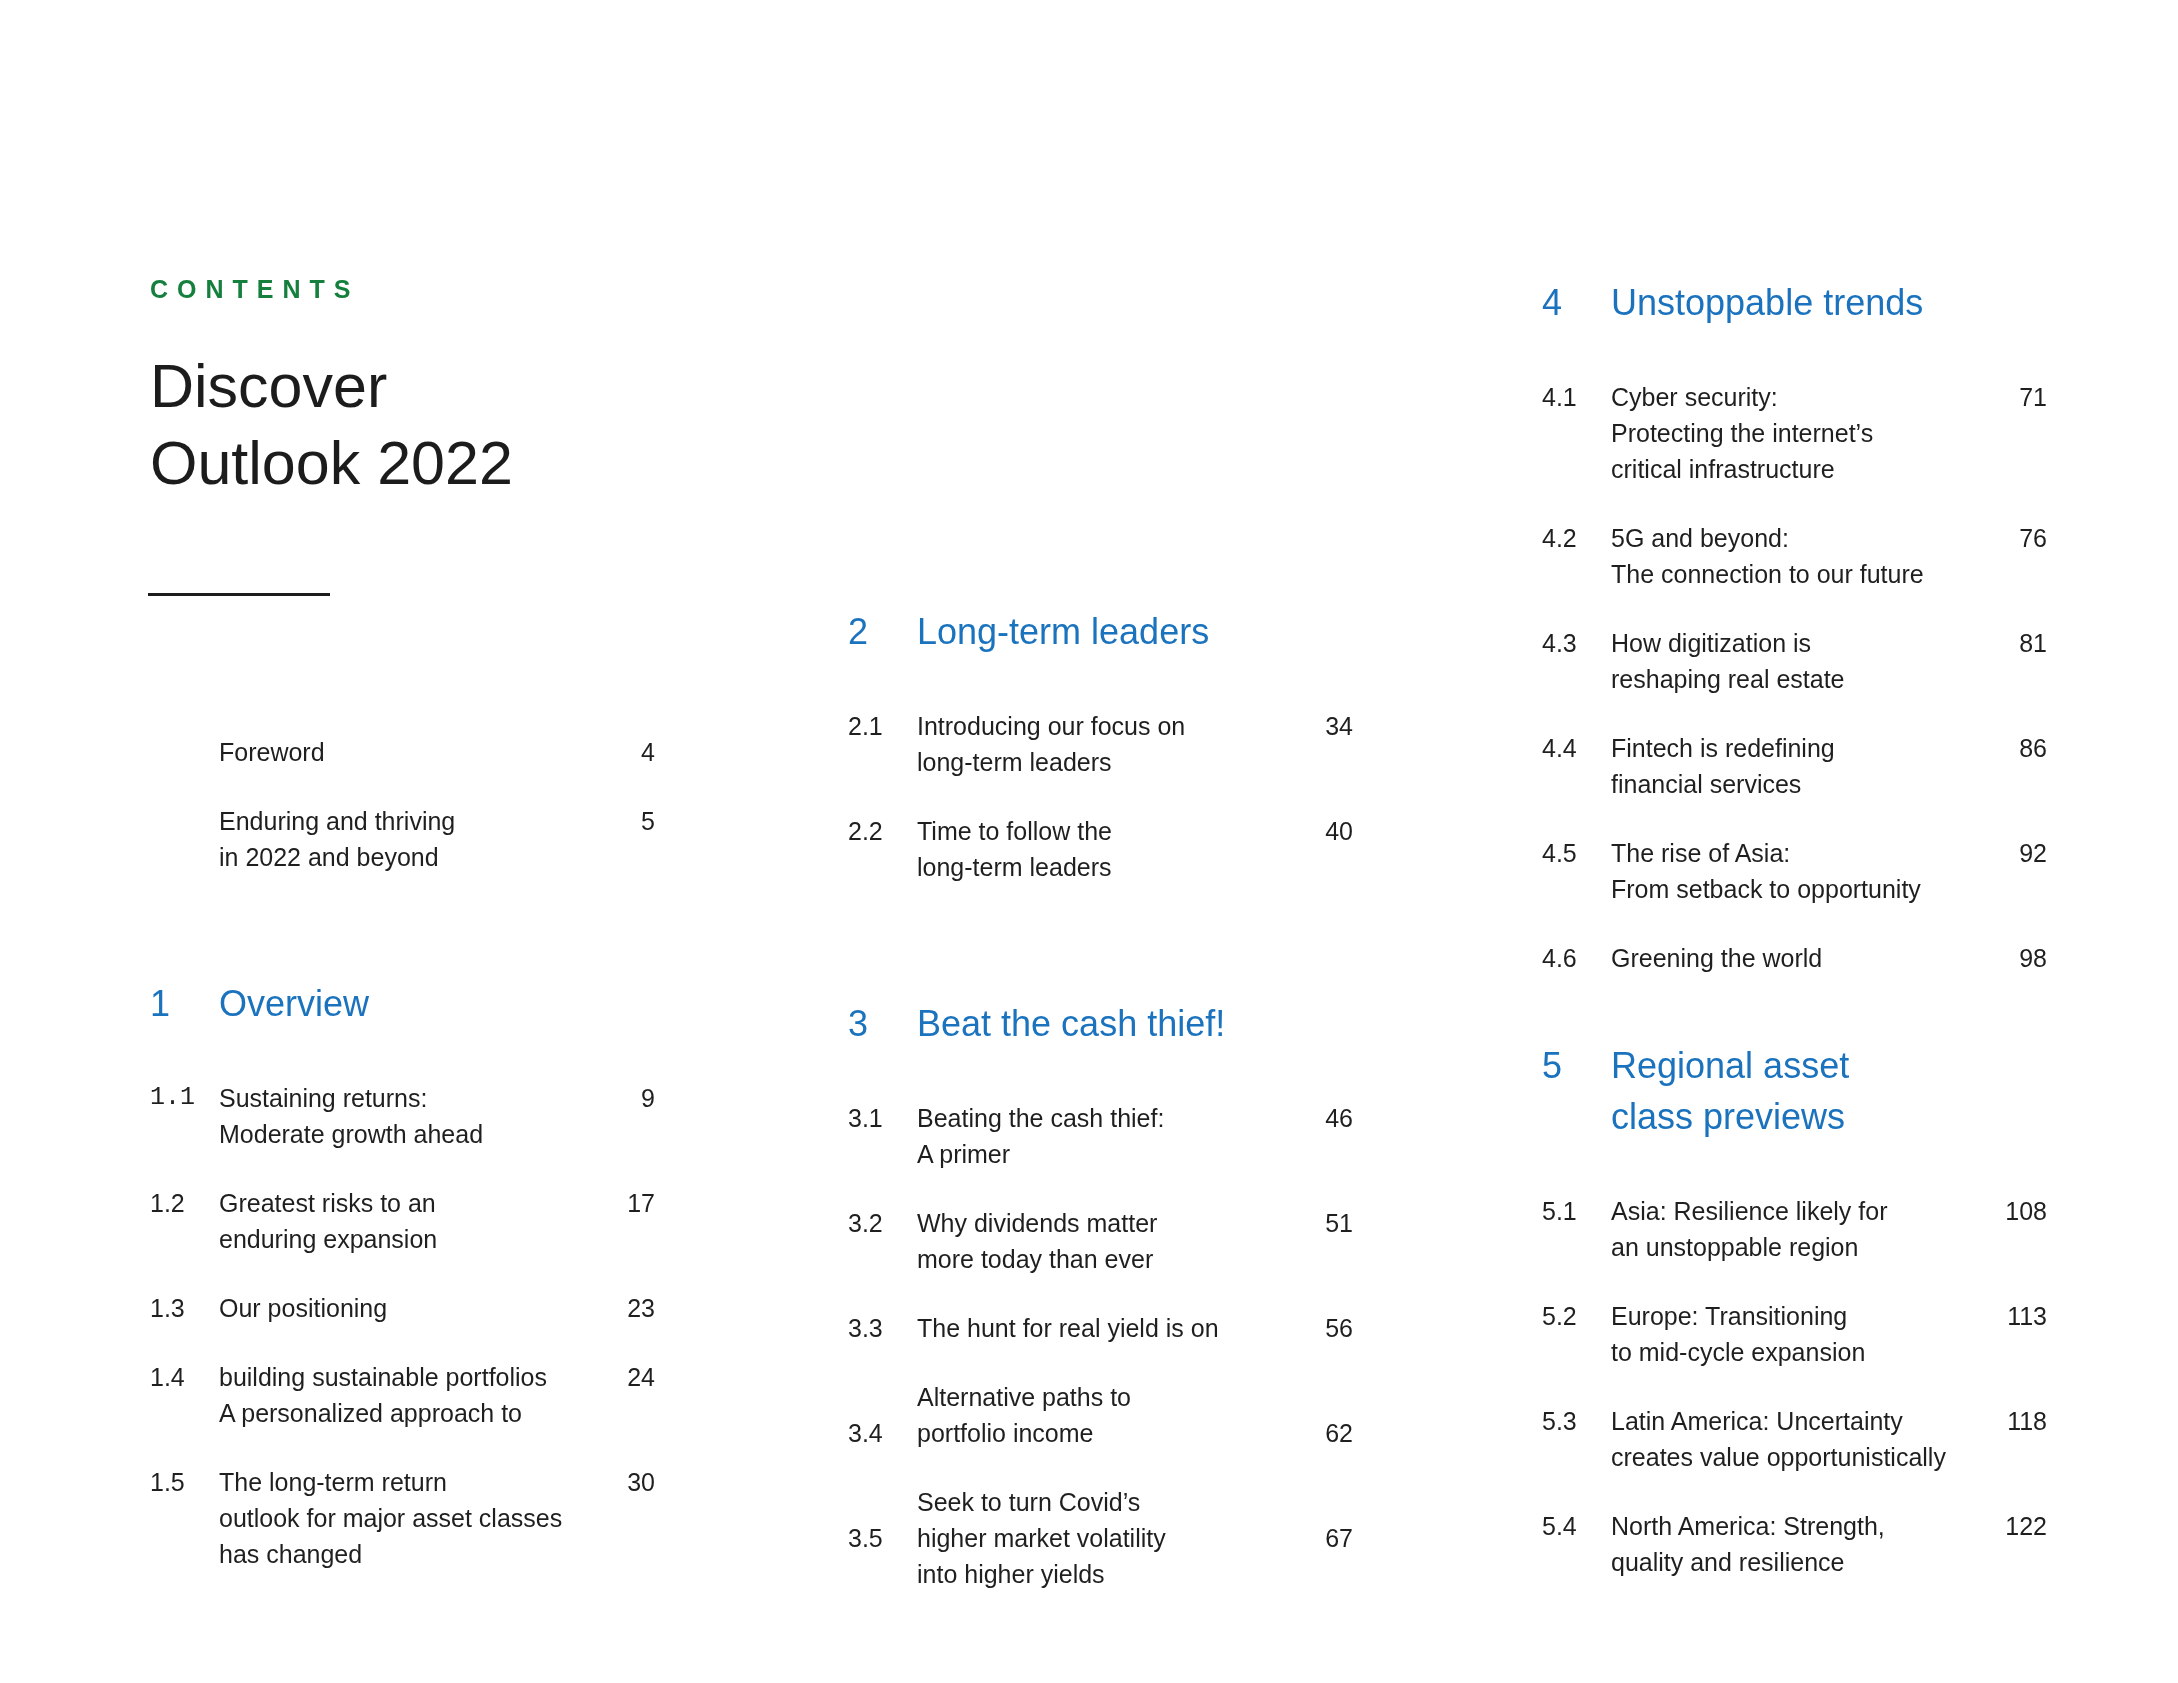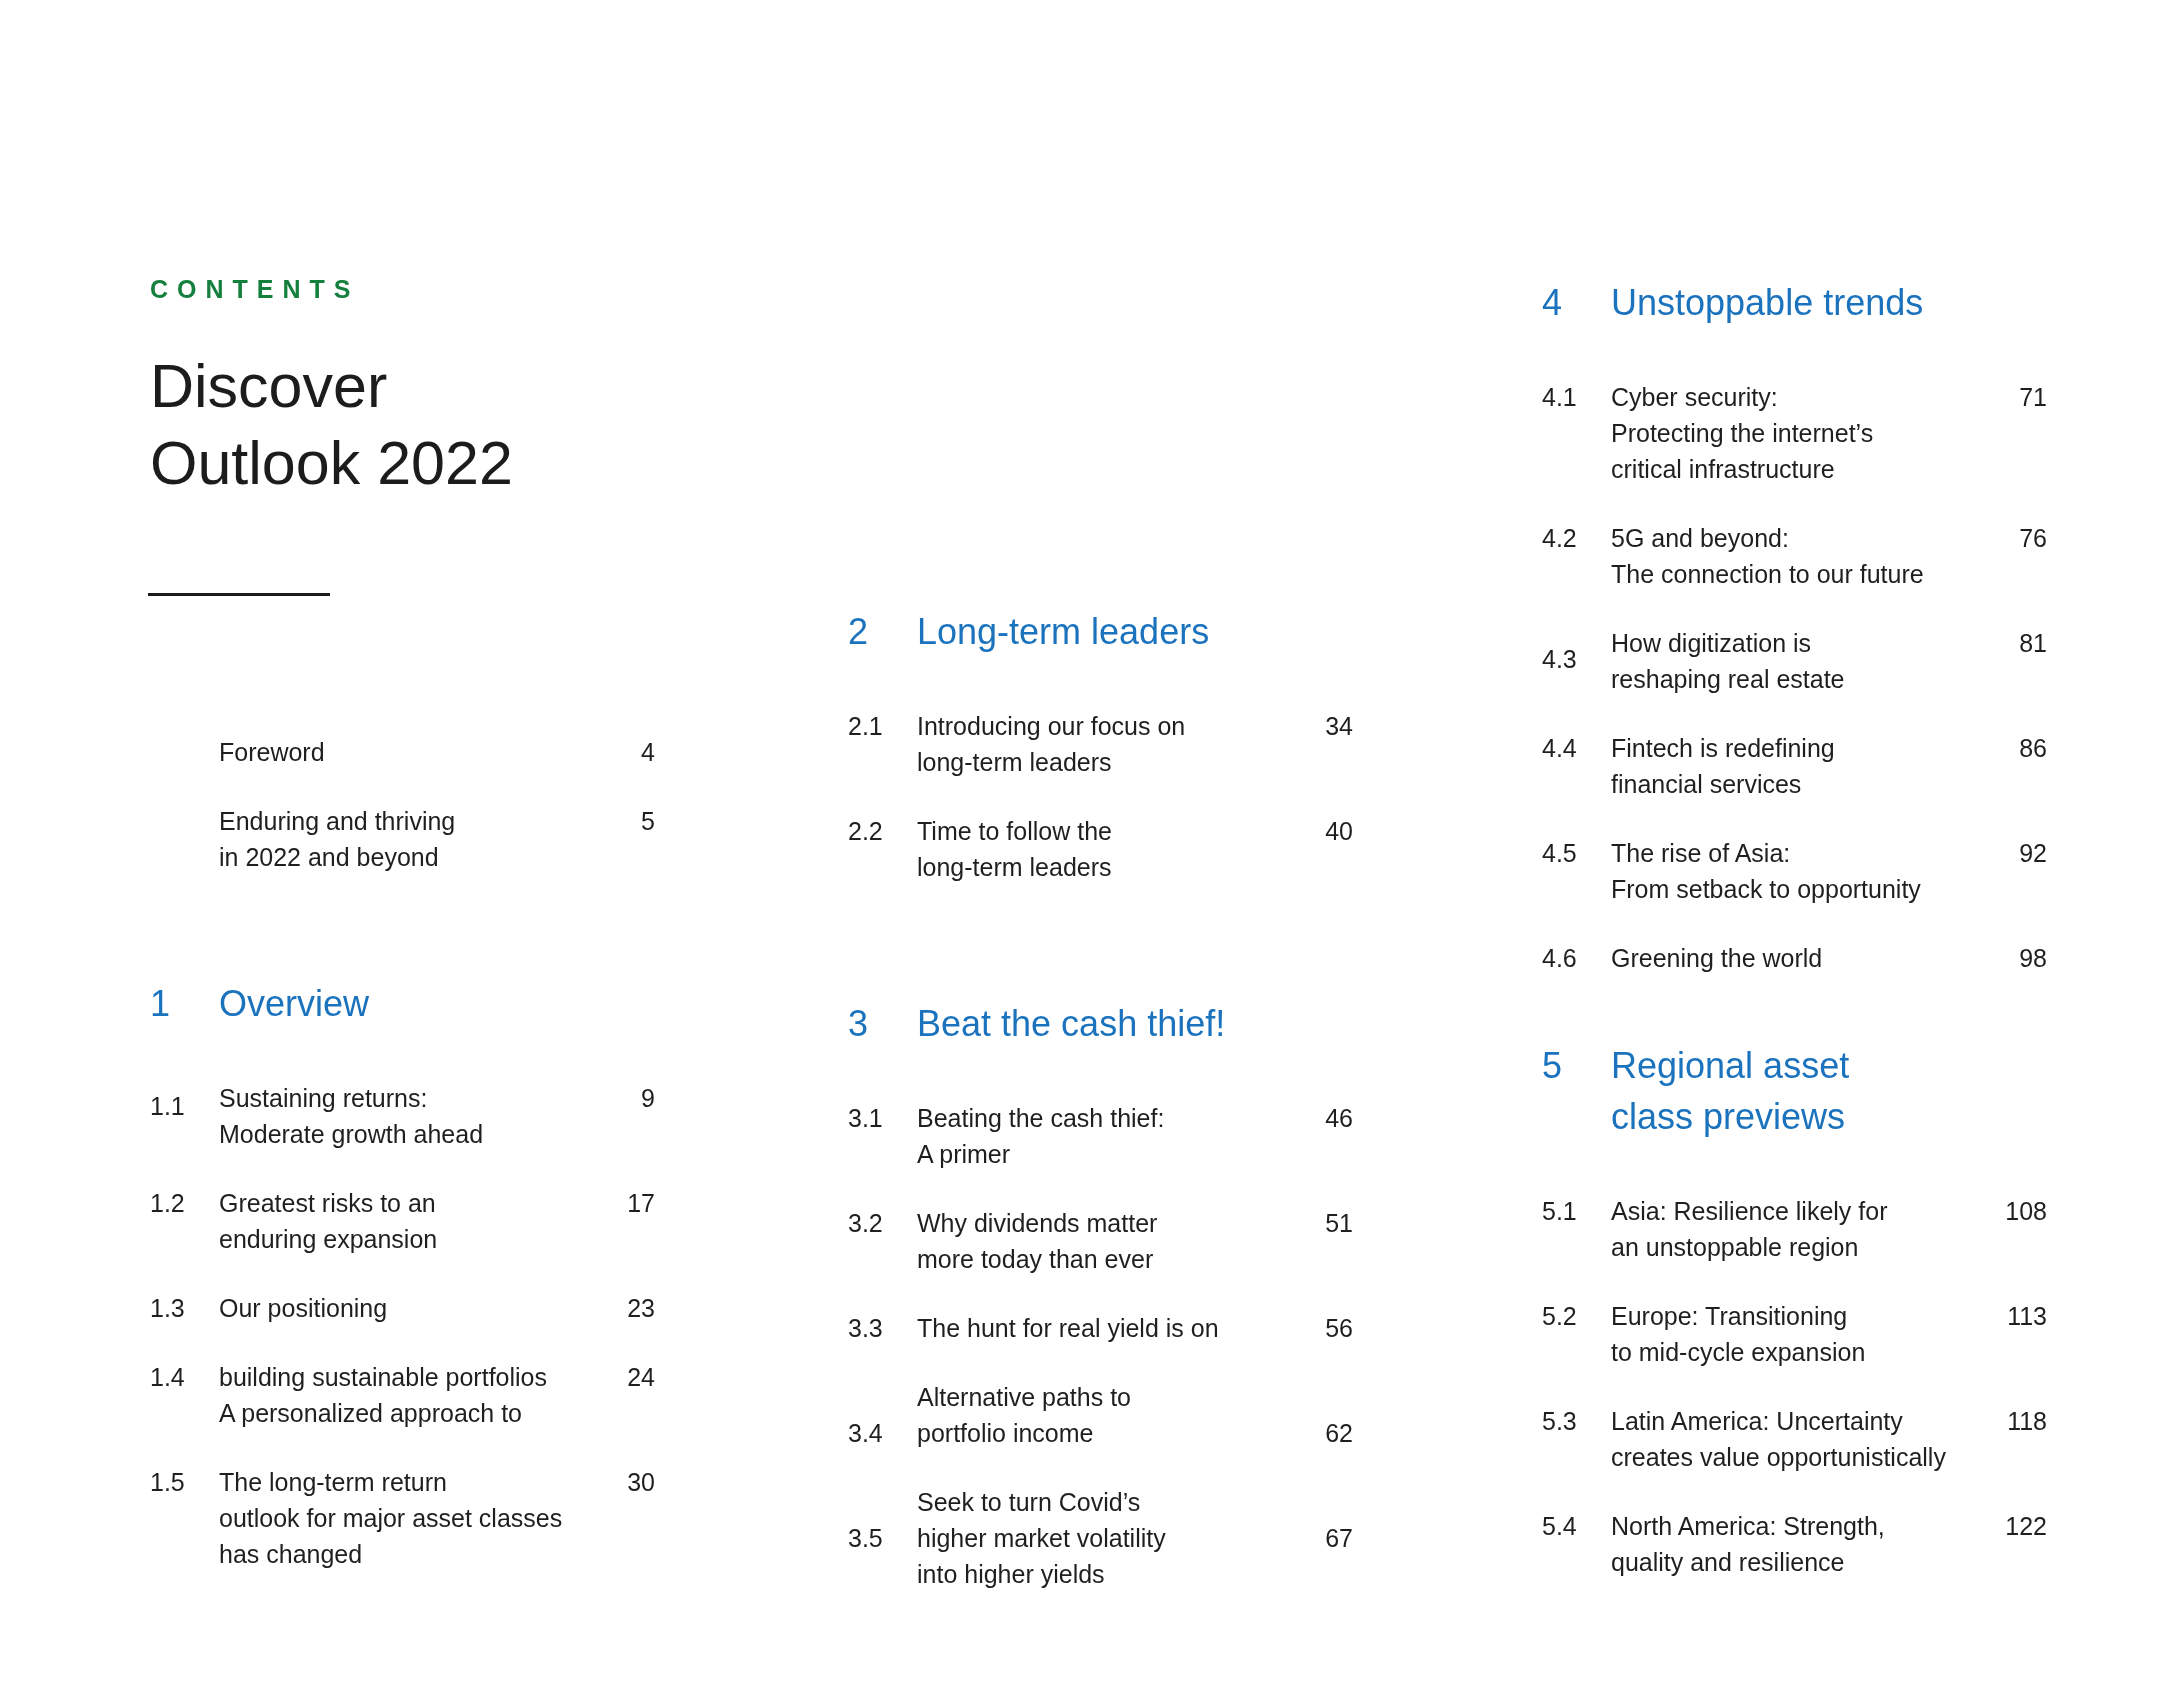--- a/index.html
+++ b/index.html
@@ -95,21 +95,21 @@
 
     <div class="abs section s1">
         <div class="sec-head">
           <span class="num">1</span>
           <span class="text">
             <span class="line">Overview</span>
           </span>
         </div>
         <div class="items">
           <div class="toc-item">
-            <span class="num" style="top: 8px;">1.1</span>
+            <span class="num" style="top: 0px; font-family: Liberation Mono, monospace;">1.1</span>
             <span class="text">
               <span class="line">Sustaining returns:</span>
               <span class="line">Moderate growth ahead</span>
             </span>
             <span class="page" style="top: 0px;">9</span>
           </div>
           <div class="toc-item">
             <span class="num" style="top: 0px;">1.2</span>
             <span class="text">
               <span class="line">Greatest risks to an</span>
@@ -244,21 +244,21 @@
           </div>
           <div class="toc-item">
             <span class="num" style="top: 0px;">4.2</span>
             <span class="text">
               <span class="line">5G and beyond:</span>
               <span class="line">The connection to our future</span>
             </span>
             <span class="page" style="top: 0px;">76</span>
           </div>
           <div class="toc-item">
-            <span class="num" style="top: 16px;">4.3</span>
+            <span class="num" style="top: 0px;">4.3</span>
             <span class="text">
               <span class="line">How digitization is</span>
               <span class="line">reshaping real estate</span>
             </span>
             <span class="page" style="top: 0px;">81</span>
           </div>
           <div class="toc-item">
             <span class="num" style="top: 0px;">4.4</span>
             <span class="text">
               <span class="line">Fintech is redefining</span>

